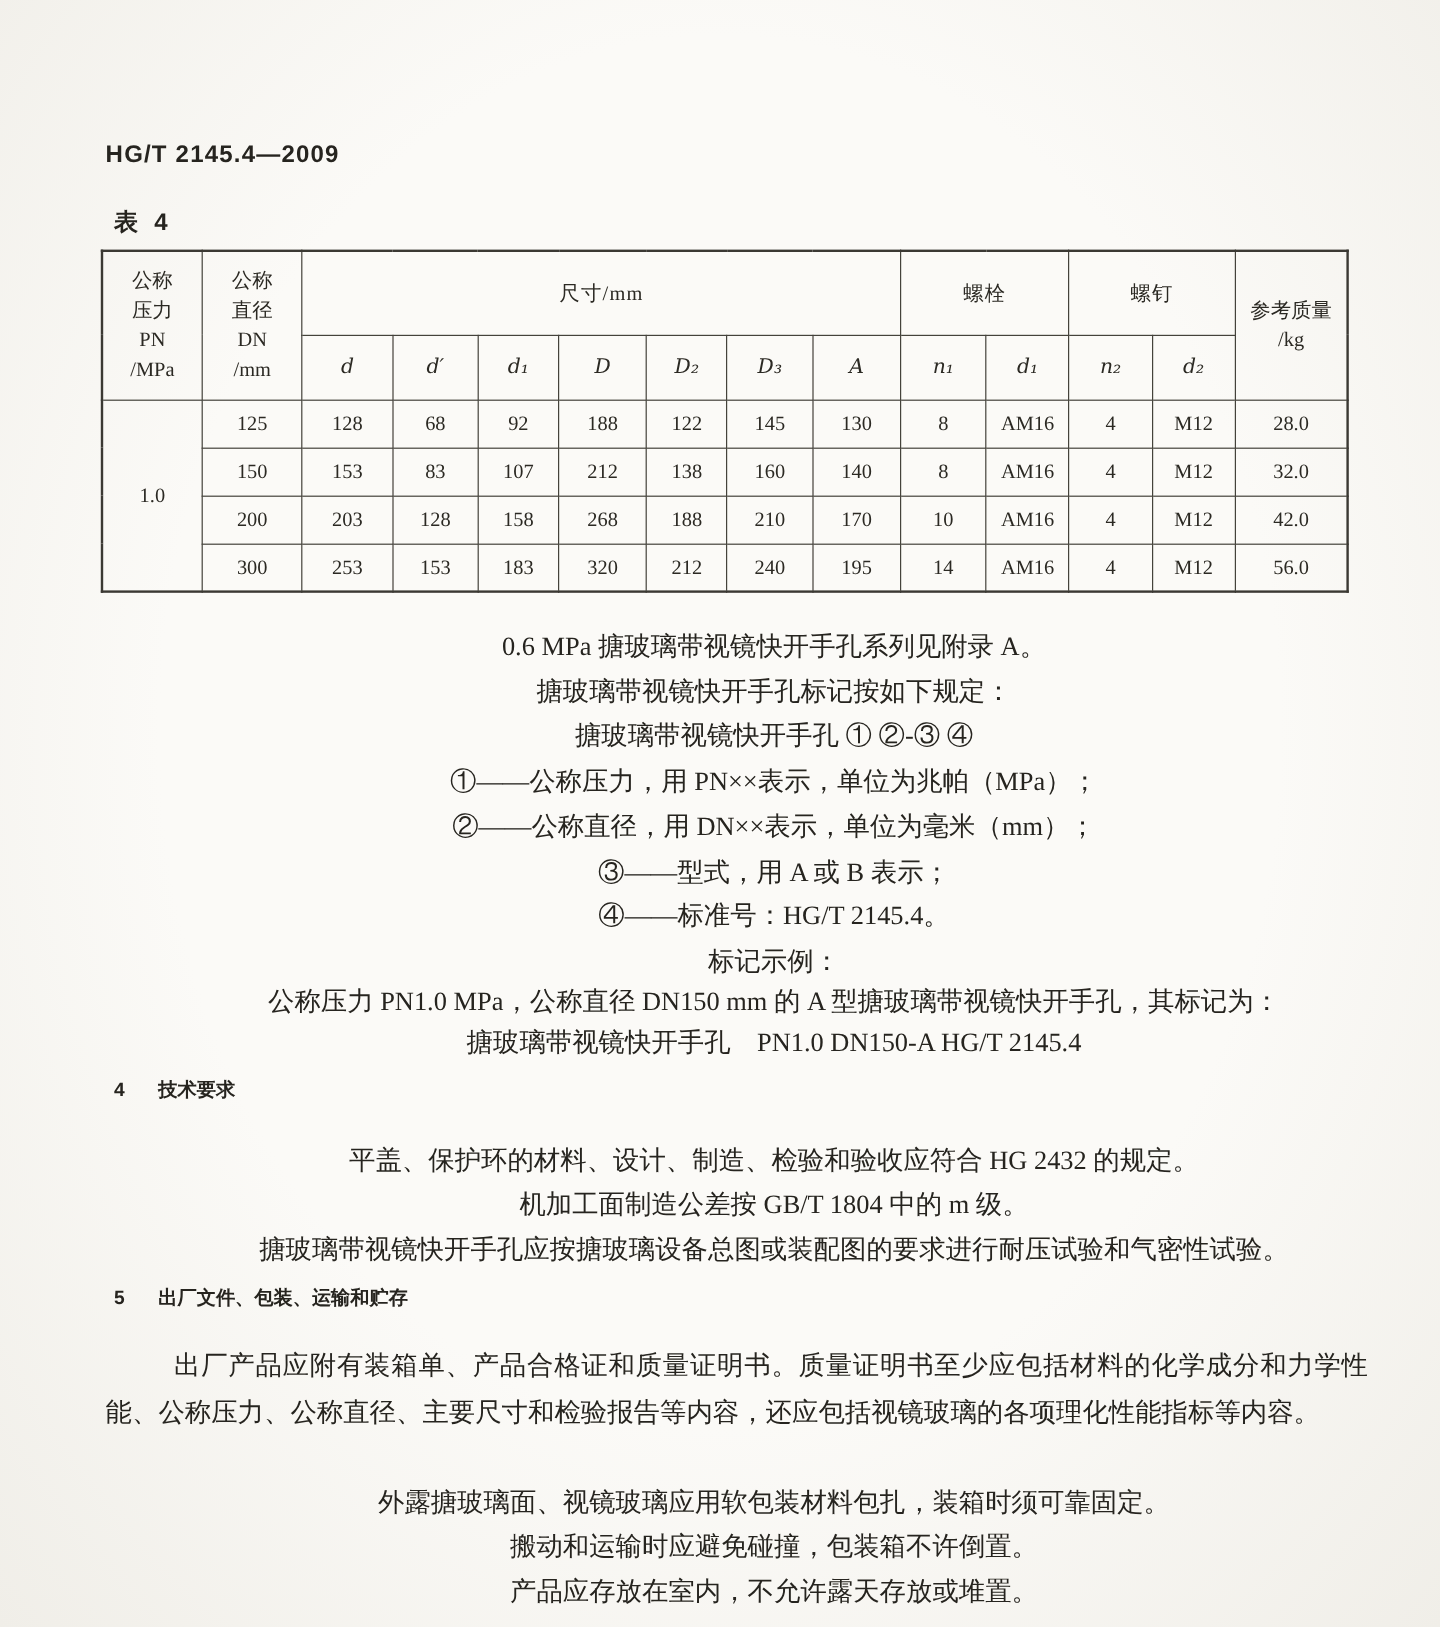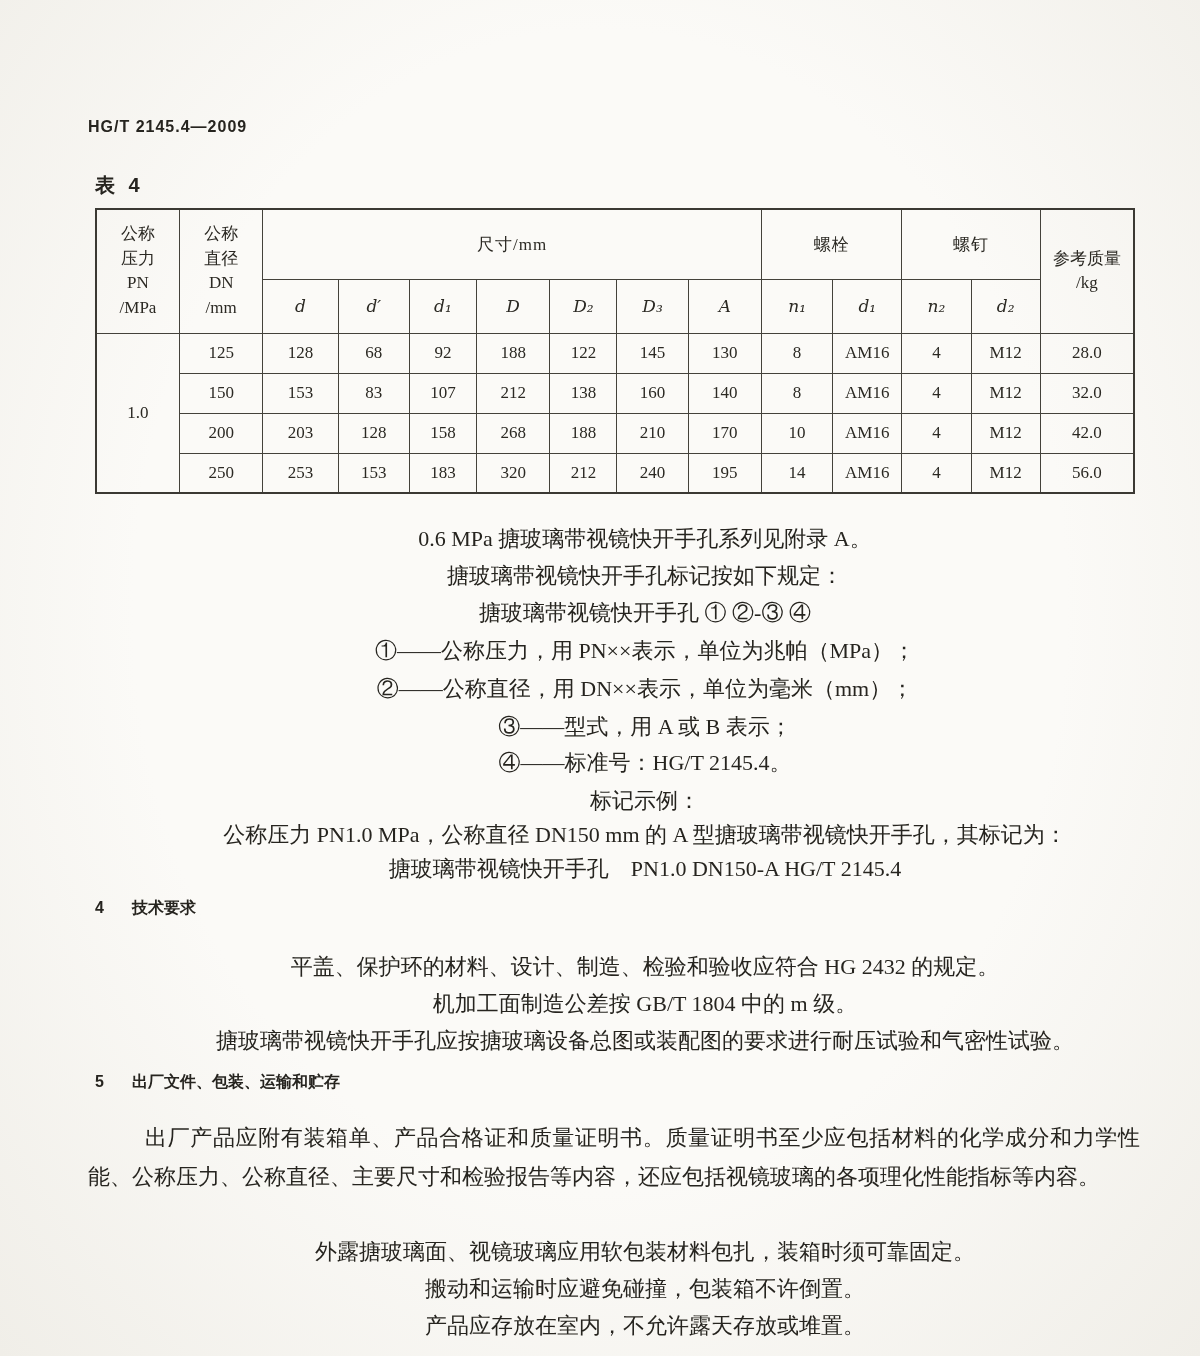--- a/index.html
+++ b/index.html
@@ -8,29 +8,29 @@
     width:1200px;height:1356px;
     margin:0 auto;
     background:radial-gradient(ellipse at 50% 45%, #fbfaf7 55%, #f0eee8 100%);
     font-family:"Liberation Serif","DejaVu Serif",serif;
     color:#26241f;
     overflow:hidden;
   }
   .std-number{
     position:absolute;left:88px;top:118px;
     font-family:"Liberation Sans","DejaVu Sans",sans-serif;
-    font-weight:bold;font-size:16px;letter-spacing:1px;
+    font-weight:bold;font-size:20px;letter-spacing:1px;
   }
   .tbl-caption{
     position:absolute;left:95px;top:172px;width:1040px;
     font-family:"Liberation Sans","DejaVu Sans",sans-serif;
     font-weight:bold;font-size:20px;letter-spacing:4px;
   }
   table.dims{
-    position:absolute;left:95px;top:208px;
+    position:absolute;left:84px;top:208px;
     width:1040px;
     border-collapse:collapse;table-layout:fixed;
     border:2px solid #3b3933;
     background:transparent;
   }
   table.dims th, table.dims td{
     border:1.4px solid #44423b;
     text-align:center;vertical-align:middle;
     font-weight:normal;
     font-size:17px;
@@ -154,21 +154,21 @@
       <td>188</td>
       <td>210</td>
       <td>170</td>
       <td>10</td>
       <td>AM16</td>
       <td>4</td>
       <td>M12</td>
       <td>42.0</td>
     </tr>
     <tr class="h-data">
-      <td>250</td>
+      <td>300</td>
       <td>253</td>
       <td>153</td>
       <td>183</td>
       <td>320</td>
       <td>212</td>
       <td>240</td>
       <td>195</td>
       <td>14</td>
       <td>AM16</td>
       <td>4</td>

